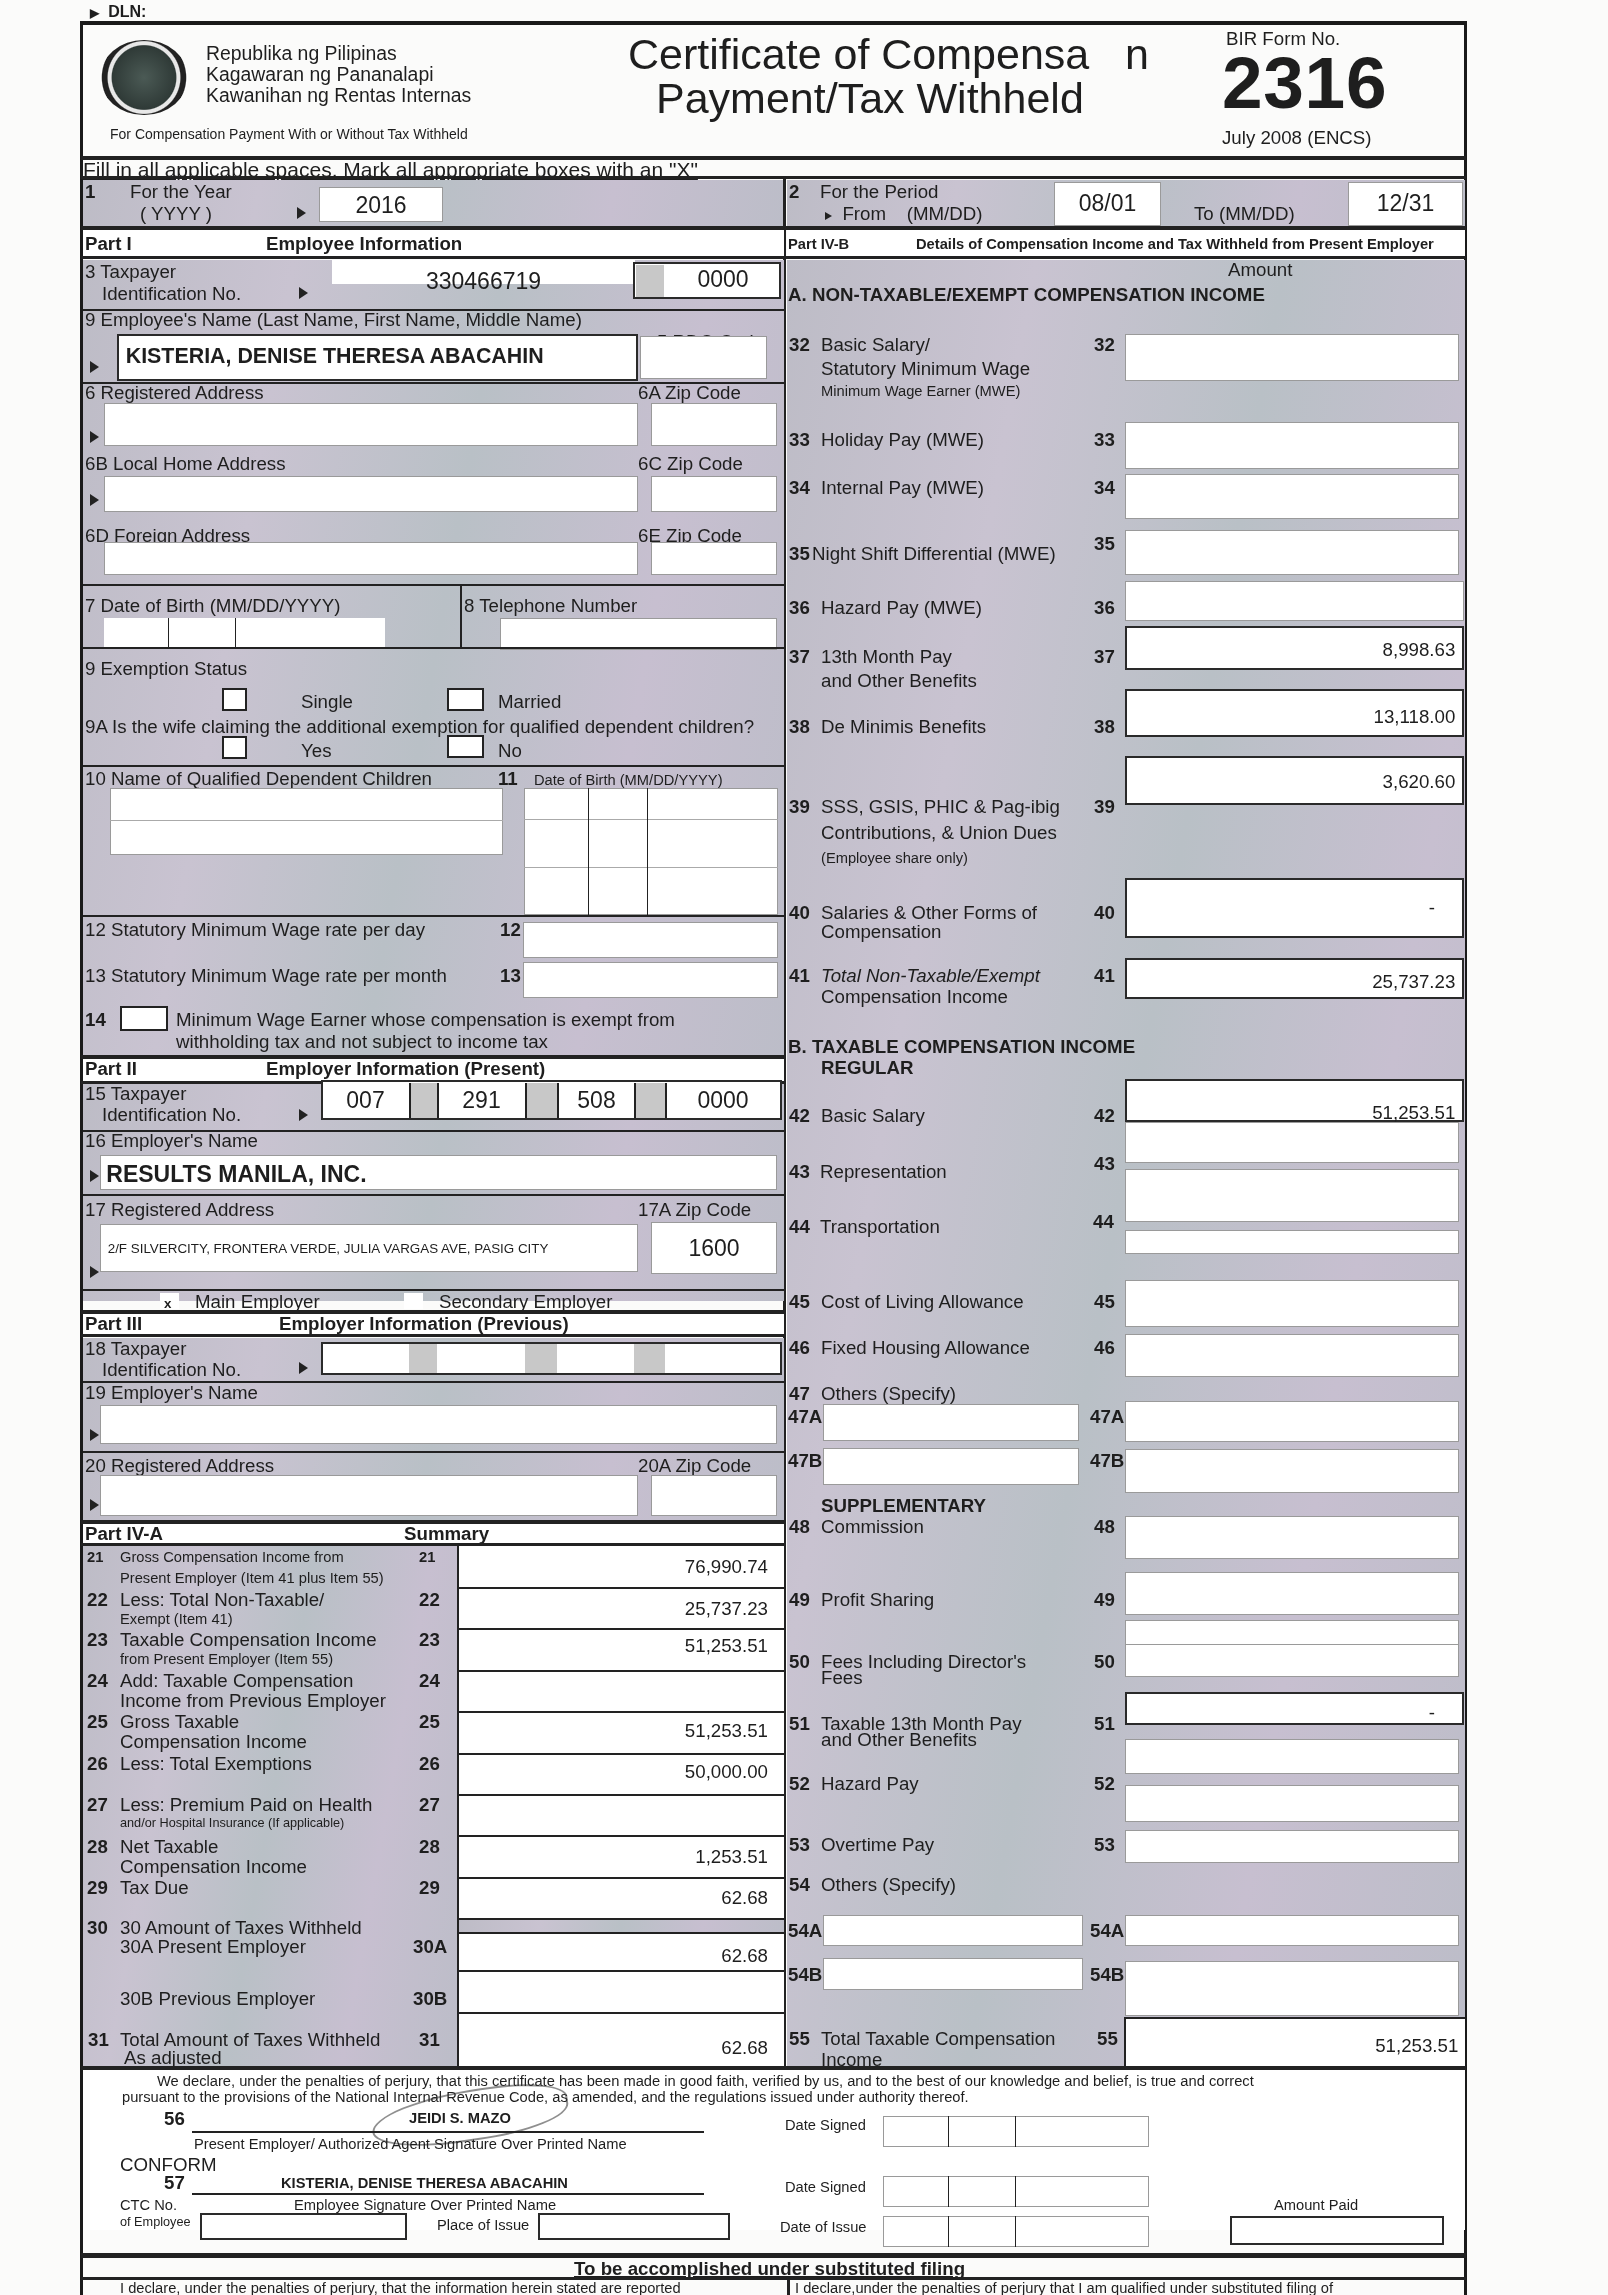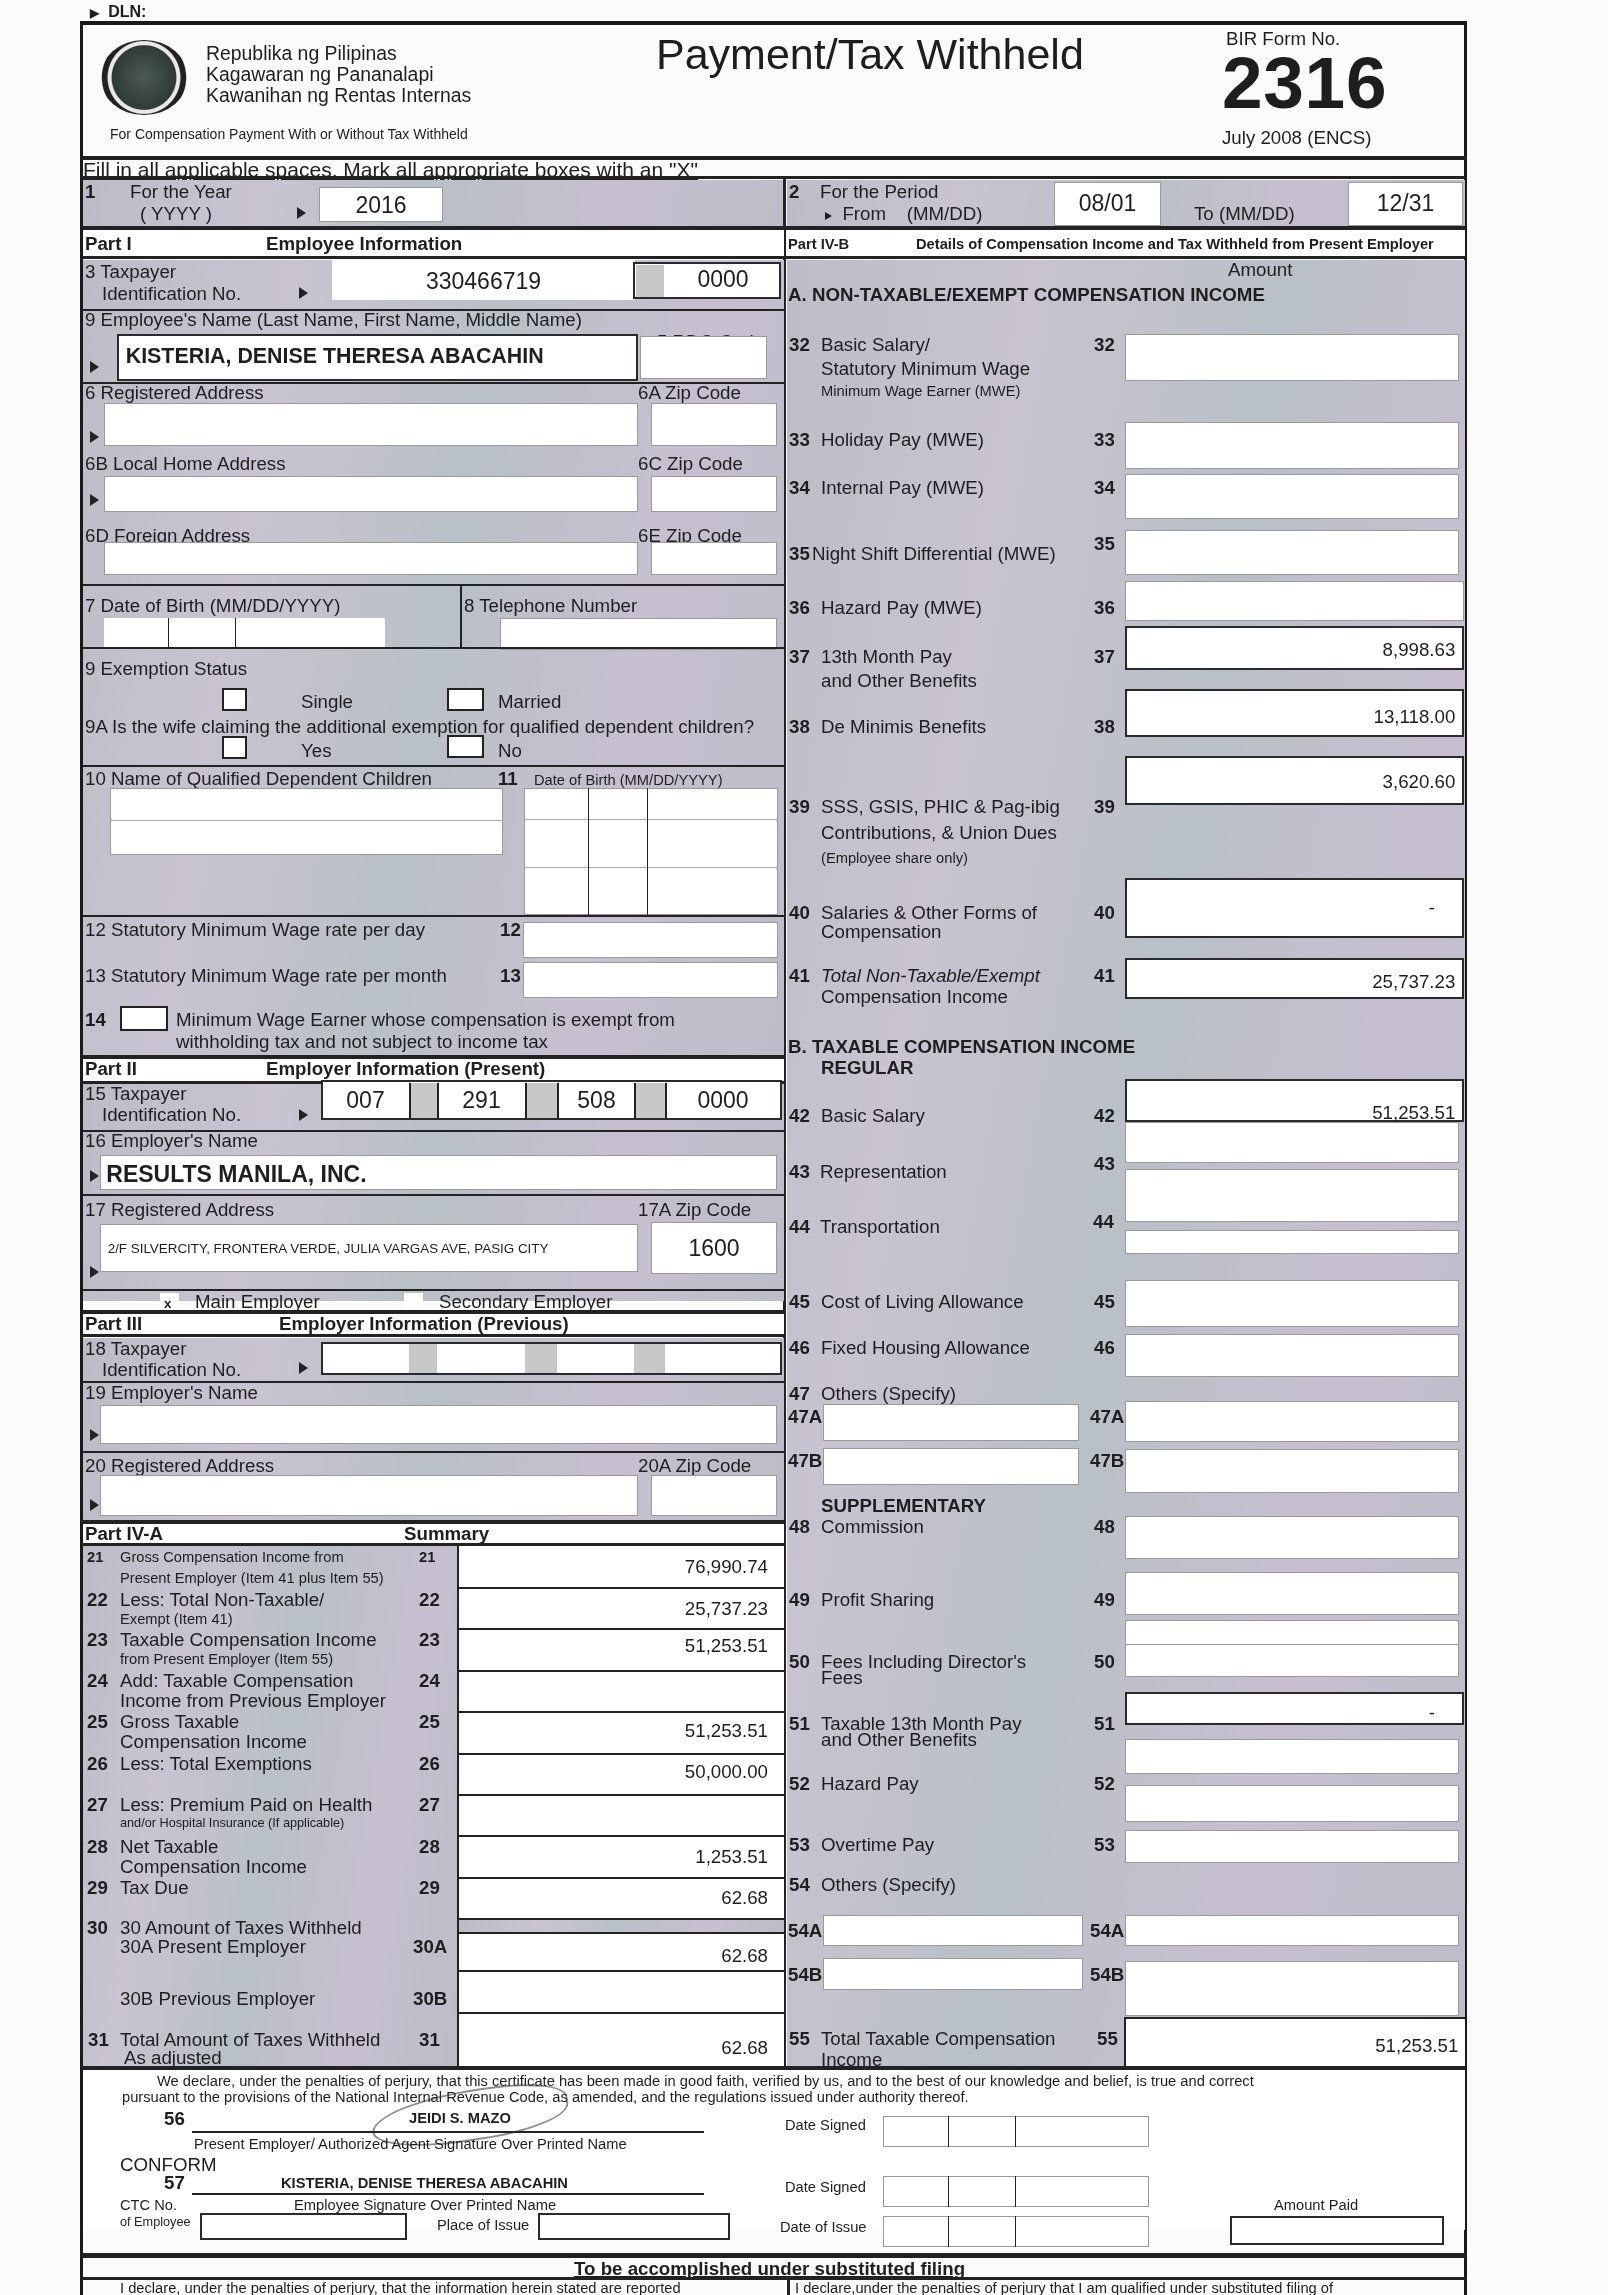--- a/index.html
+++ b/index.html
@@ -26,20 +26,21 @@
 
 <div class="abs" style="left:80px;top:21.4px;width:1387px;height:2274px;border-left:3.3px solid #1a1a1a;border-right:3.3px solid #1a1a1a;border-top:4px solid #1a1a1a;box-sizing:border-box;"></div>
 
 <div class="abs" style="left:100px;top:40px;width:88px;height:75px;border-radius:50%;background:radial-gradient(circle,#4b5a55 0%,#2f3a37 55%,#e8e8e8 57%,#e8e8e8 62%,#222 64%,#222 72%,#fff 74%);"></div>
 <div class="abs" style="left:206px;top:43px;font-size:19.4px;line-height:21px;">
   <div>Republika ng Pilipinas</div>
   <div>Kagawaran ng Pananalapi</div>
   <div>Kawanihan ng Rentas Internas</div>
 </div>
 <div class="abs" style="left:628px;top:32px;font-size:43px;line-height:44px;text-align:center;width:554px;">
+  <div style="white-space:pre;text-align:left;">Certificate of Compensa   n</div>
   <div style="text-align:left;padding-left:28px;">Payment/Tax Withheld</div>
 </div>
 <div class="abs" style="left:1226px;top:28px;font-size:18.7px;">BIR Form No.</div>
 <div class="abs" style="left:1222px;top:41px;font-size:73px;font-weight:bold;letter-spacing:0.7px;">2316</div>
 <div class="abs" style="left:1222px;top:127px;font-size:18.7px;">July 2008 (ENCS)</div>
 <div class="abs" style="left:110px;top:126px;font-size:14px;">For Compensation Payment With or Without Tax Withheld</div>
 
 <div class="hline" style="left:81px;top:156px;width:1385px;height:4px;"></div>
 <div class="abs" style="left:83px;top:158px;font-size:21px;text-decoration:underline;">Fill in all applicable spaces. Mark all appropriate boxes with an "X"</div>
 <div class="hline" style="left:81px;top:176px;width:1385px;height:3.3px;"></div>
@@ -69,21 +70,21 @@
 <div class="abs white" style="left:787px;top:230px;width:678px;height:27px;"></div>
 <div class="lbl b sm" style="left:788px;top:236px;">Part IV-B</div>
 <div class="lbl b sm" style="left:916px;top:236px;">Details of Compensation Income and Tax Withheld from Present Employer</div>
 <div class="hline" style="left:81px;top:256px;width:1385px;height:3.3px;"></div>
 
 <div class="abs shade" style="left:83px;top:260px;width:701px;height:811px;"></div>
 
 <div class="lbl" style="left:85px;top:262px;">3 Taxpayer</div>
 <div class="lbl" style="left:102px;top:284px;">Identification No.</div>
 <div class="abs" style="left:299px;top:287px;"><span class="tri"></span></div>
-<div class="abs white" style="left:332px;top:260px;width:303px;height:40px;text-align:center;font-size:23px;padding-top:8px;box-sizing:border-box;"><span>330466719</span></div>
+<div class="abs white" style="left:332px;top:260px;width:303px;height:24px;text-align:center;font-size:23px;padding-top:8px;box-sizing:border-box;"><span>330466719</span></div>
 <div class="boxd" style="left:633px;top:262px;width:148px;height:37px;background:#fff;"></div>
 <div class="abs" style="left:636px;top:265px;width:28px;height:32px;background:#c8c8c8;"></div>
 <div class="abs" style="left:666px;top:266px;width:114px;text-align:center;font-size:23px;">0000</div>
 <div class="hline" style="left:83px;top:309px;width:701px;height:2px;"></div>
 
 <div class="lbl" style="left:85px;top:310px;">9 Employee's Name (Last Name, First Name, Middle Name)</div>
 <div class="lbl" style="left:657px;top:310px;margin-top:22px;">5 RDO Code</div>
 <div class="abs" style="left:90px;top:361px;"><span class="tri"></span></div>
 <div class="boxd" style="left:117px;top:334px;width:521px;height:47px;border-width:2px;padding:8px 0 0 6.7px;font-size:21.4px;font-weight:bold;"><span>KISTERIA, DENISE THERESA ABACAHIN</span></div>
 <div class="box" style="left:640px;top:336px;width:127px;height:43px;"></div>

